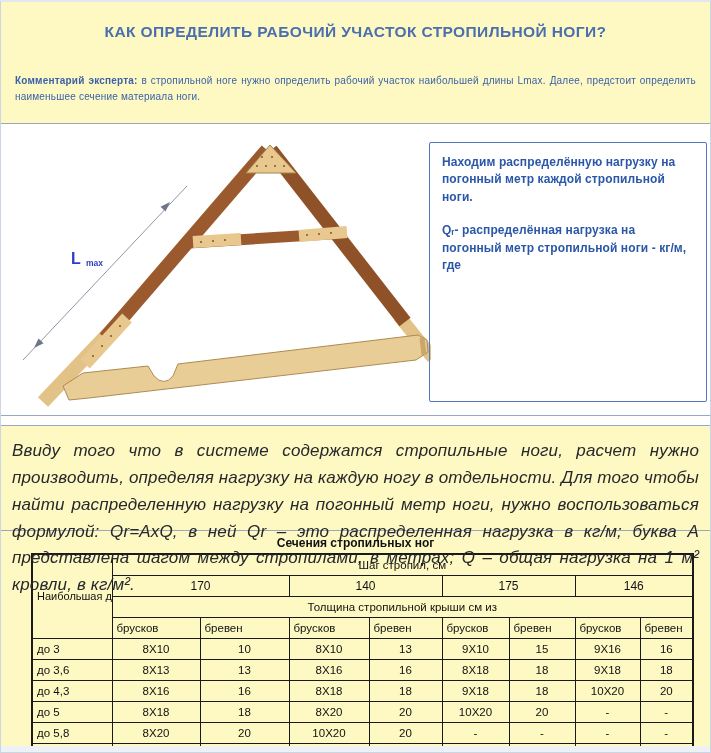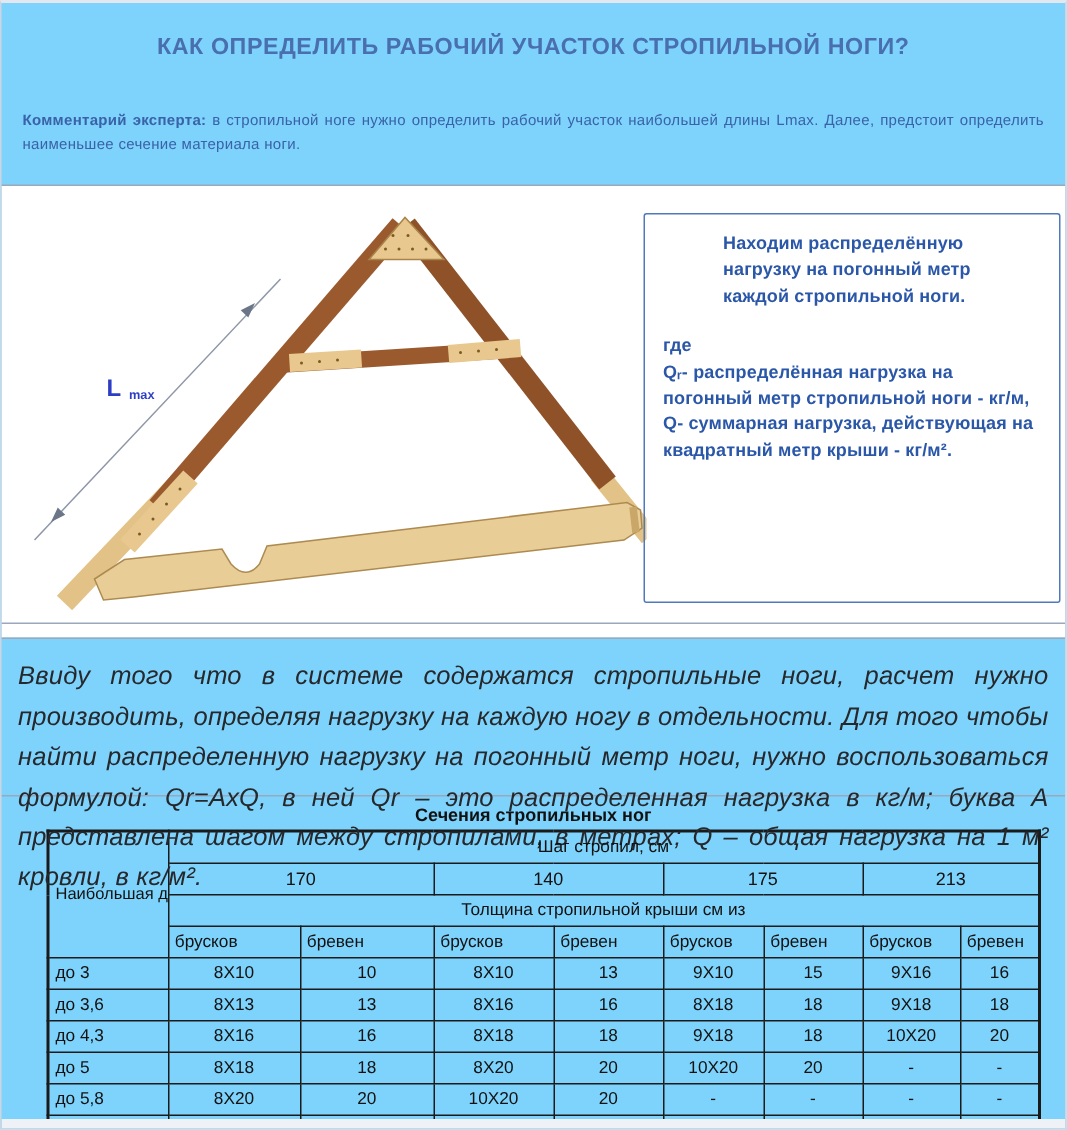--- a/index.html
+++ b/index.html
@@ -1,18 +1,18 @@
 <!DOCTYPE html>
 <html><head>
 <meta charset="utf-8">
 <style>
   html,body{margin:0;padding:0;background:#f4f5f7;}
   .page{
     width:711px;height:753px;box-sizing:border-box;position:relative;
-    background:#7dd3fc;border:1px solid #ccd5e2;border-top:2px solid #e3e8f0;
+    background:#fef9c3;border:1px solid #ccd5e2;border-top:2px solid #e3e8f0;
     font-family:"Liberation Sans",sans-serif;overflow:hidden;
   }
   
   .sec1{height:122px;border-bottom:1px solid #9aa8bd;padding-top:21px;box-sizing:border-box;}
   .sec1 h1{
     margin:0;text-align:center;font-size:15.5px;font-weight:bold;
     color:#4a6fae;letter-spacing:.4px;
   }
   .comment{
     margin:32px 14px 0 14px;font-size:10px;color:#3a62a8;
@@ -21,21 +21,21 @@
   .comment-label{font-weight:bold;}
   
   .sec2{height:292px;border-bottom:1px solid #9aa8bd;position:relative;box-sizing:border-box;background:#fff;}
   .truss-svg{position:absolute;left:0;top:0;}
   .infobox{
     position:absolute;left:428px;top:18px;width:278px;height:260px;box-sizing:border-box;
     border:1px solid #4f79bc;border-radius:2px;padding:11px 12px;overflow:hidden;
     color:#2b57a8;font-size:12px;font-weight:bold;line-height:1.45;letter-spacing:.1px;
   }
   .infobox p{margin:0;}
-  .infobox .sp{margin-bottom:16px;margin-left:40px;}
+  .infobox .sp{margin-bottom:16px;}
   
   .gap{height:9px;background:#ffffff;}
   
   .sec3{height:106px;border-top:1px solid #9aa8bd;border-bottom:1px solid #9aa8bd;box-sizing:border-box;padding:12px 11px 0 11px;}
   .bodytext{
     margin:0;font-size:17px;font-style:italic;color:#26282c;line-height:1.58;
     text-align:justify;letter-spacing:.15px;
   }
   
   .sec4{padding-top:5px;}
@@ -108,23 +108,22 @@
 
       <line x1="186" y1="62" x2="22" y2="236" stroke="#8d97a8" stroke-width="1"></line>
       <polygon points="169,78 164.5,87.6 159.5,82.8" fill="#6b7688"></polygon>
       <polygon points="33,224 42.5,219.2 37.5,214.4" fill="#6b7688"></polygon>
       <text x="70" y="140" font-size="16" font-weight="bold" fill="#2e3ec4">L</text>
       <text x="85" y="142" font-size="8.5" font-weight="bold" fill="#2e3ec4">max</text>
     </svg>
 
     <div class="infobox">
       <p class="sp">Находим распределённую  нагрузку на погонный метр каждой стропильной ноги.</p>
+      <p>Qᵣ- распределённая нагрузка на погонный метр стропильной ноги - кг/м,</p>
       <p>где</p>
-      <p>Qᵣ- распределённая нагрузка на погонный метр стропильной ноги - кг/м,</p>
-      <p>Q- суммарная нагрузка, действующая на квадратный метр крыши - кг/м².</p>
     </div>
   </div>
 
   <div class="gap"></div>
 
   <div class="sec3">
     <p class="bodytext">Ввиду того что в системе содержатся стропильные ноги, расчет нужно производить, определяя нагрузку на каждую ногу в отдельности. Для того чтобы найти распределенную нагрузку на погонный метр ноги, нужно воспользоваться формулой: Qr=AxQ, в ней Qr – это распределенная нагрузка в кг/м; буква А представлена шагом между стропилами, в метрах; Q – общая нагрузка на 1 м² кровли, в кг/м².</p>
   </div>
 
   <div class="sec4">
@@ -144,21 +143,21 @@
       </colgroup>
       <tbody>
         <tr class="r-top">
           <td rowspan="4" class="rowhead">Наибольшая длина стропильной ноги, м</td>
           <td colspan="8" class="c gs">Шаг стропил, см</td>
         </tr>
         <tr class="r-spacing">
           <td colspan="2" class="c gs hb">170</td>
           <td colspan="2" class="c gs hb">140</td>
           <td colspan="2" class="c gs hb">175</td>
-          <td colspan="2" class="c gs hb">213</td>
+          <td colspan="2" class="c gs hb">146</td>
         </tr>
         <tr class="r-thick">
           <td colspan="8" class="c gs">Толщина стропильной крыши см из</td>
         </tr>
         <tr class="r-mat">
           <td class="gs hb">брусков</td>
           <td class="hb">бревен</td>
           <td class="gs hb">брусков</td>
           <td class="hb">бревен</td>
           <td class="gs hb">брусков</td>

